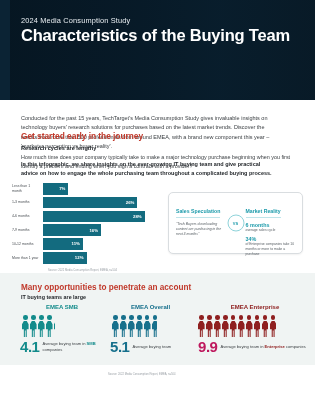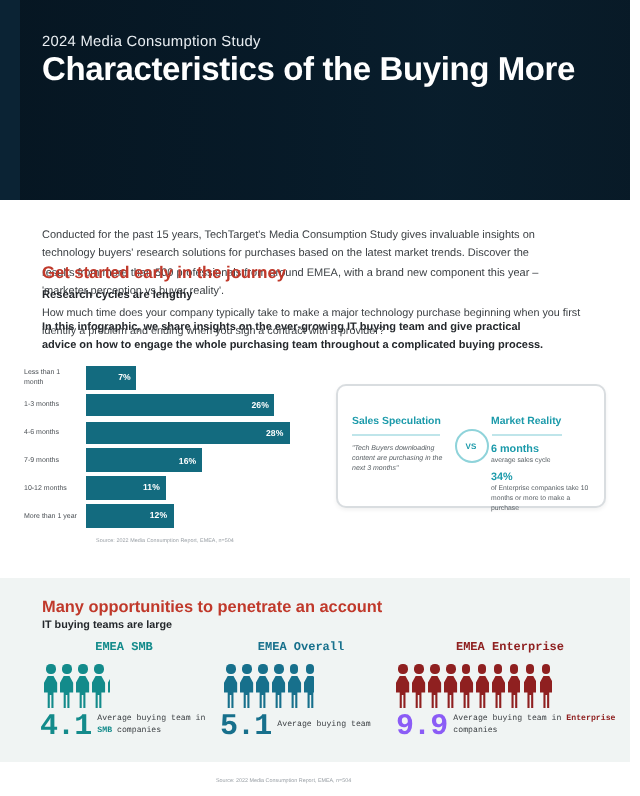--- a/index.html
+++ b/index.html
@@ -57,25 +57,25 @@
   .vscol.right{padding-left:13px;}
   .vsh{color:#1b9aaa;font-size:5.2px;font-weight:700;margin:0 0 4px 0;}
   .vsh.u{border-bottom:.7px solid #bfe5ea;padding-bottom:2.5px;display:inline-block;}
   .vsq{color:#5a6166;font-size:3.5px;line-height:1.46;margin:0;font-style:italic;}
   .vsbig{color:#1b9aaa;font-size:5.4px;font-weight:700;margin:0;}
   .vssm{color:#5a6166;font-size:3.4px;line-height:1.42;margin:0 0 4px 0;}
   .vsbadge{position:absolute;left:50%;top:50%;transform:translate(-50%,-50%);width:15px;height:15px;border-radius:50%;border:.8px solid #8fd3da;background:#ffffff;display:flex;align-items:center;justify-content:center;}
   .vsbadge span{color:#1b9aaa;font-size:4px;font-weight:700;letter-spacing:.02em;}
 
   
-  .bottom{position:absolute;left:0;top:289px;width:315px;height:92px;background:#f0f4f3;}
+  .bottom{position:absolute;left:0;top:273px;width:315px;height:92px;background:#f0f4f3;}
   .btitle{position:absolute;left:21px;top:10px;color:#c0392b;font-size:8.2px;font-weight:700;margin:0;}
   .bsub{position:absolute;left:21px;top:21px;color:#24282c;font-size:5.4px;font-weight:700;margin:0;}
 
-  .group{position:absolute;top:31px;font-family:Liberation Mono, monospace;}
+  .group{position:absolute;top:31px;}
   .g1{left:18px;width:88px;}
   .g2{left:108px;width:85px;}
   .g3{left:196px;width:118px;}
   .ghead{text-align:center;font-size:6px;font-weight:700;margin:0 0 4px 0;}
   .figs{display:flex;align-items:flex-end;justify-content:flex-start;height:23px;padding-left:2px;}
   .g2 .figs,.g1 .figs{padding-left:4px;}
   .fig{width:6.6px;height:22px;margin-right:1.4px;position:relative;overflow:hidden;flex:0 0 auto;}
   .fig i{position:absolute;left:1.05px;top:0;width:4.5px;height:4.5px;border-radius:50%;background:currentColor;display:block;}
   .fig b{position:absolute;left:0;top:5.8px;width:6.6px;height:16.2px;background:currentColor;display:block;
     clip-path:polygon(30% 0,70% 0,100% 22%,100% 52%,72% 52%,72% 100%,56% 100%,56% 60%,44% 60%,44% 100%,28% 100%,28% 52%,0 52%,0 22%);}
@@ -91,21 +91,21 @@
 <body>
 
 <div class="page">
 
   <div class="hero">
     <div class="hero-photo"></div>
     <div class="hero-tint"></div>
     <div class="hero-strip"></div>
     <div class="hero-text">
       <p class="kicker">2024 Media Consumption Study</p>
-      <h1 class="htitle">Characteristics of the Buying More</h1>
+      <h1 class="htitle">Characteristics of the Buying Team</h1>
     </div>
   </div>
 
   <div class="intro">
     <p>Conducted for the past 15 years, TechTarget's Media Consumption Study gives invaluable insights on technology buyers' research solutions for purchases based on the latest market trends. Discover the results from more than 500 professionals from around EMEA, with a brand new component this year – 'marketer perception vs buyer reality'.</p>
     <p class="bold">In this infographic, we share insights on the ever-growing IT buying team and give practical advice on how to engage the whole purchasing team throughout a complicated buying process.</p>
   </div>
 
   <div class="sec1">
     <h2 class="h2">Get started early in the journey</h2>
@@ -289,21 +289,21 @@
             <span class="fig" style="color: rgb(143, 32, 32);">
               <i></i>
               <b></b>
             </span>
             <span class="fig partial" style="color: rgb(143, 32, 32); width: 5.94px;">
               <i></i>
               <b></b>
             </span>
           </div>
           <div class="stat">
-            <span class="num" style="color: #8b5cf6;">9.9</span>
+            <span class="num" style="color: #be185d;">9.9</span>
             <span class="slab">Average buying team in <span class="hl" style="color: rgb(143, 32, 32);">Enterprise</span> companies</span>
           </div>
         </div>
       </div>
     <div class="bsrc">Source: 2022 Media Consumption Report, EMEA, n=504</div>
   </div>
 
 </div>
 
 </body></html>

